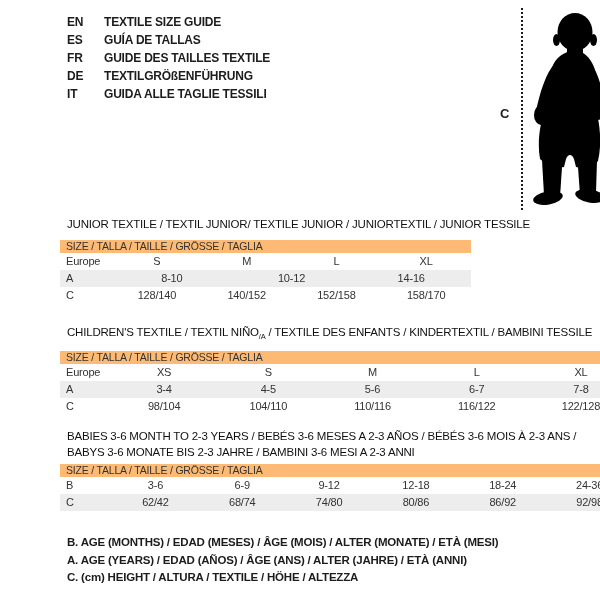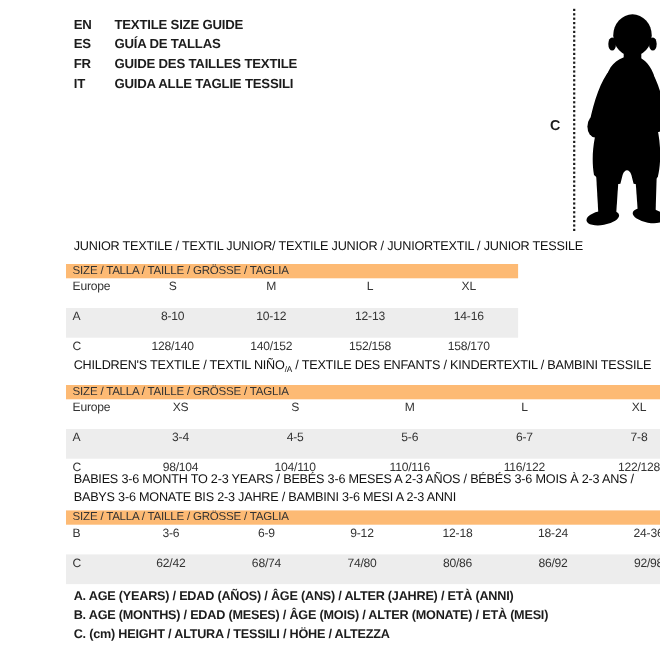--- a/index.html
+++ b/index.html
@@ -22,21 +22,21 @@
   #section-babies{top:428px;width:573px;}
   .tbl-title-line{font-size:11.5px;font-weight:normal;line-height:16px;color:#111;padding-left:7px;white-space:nowrap;}
   .sub{font-size:7.5px;vertical-align:sub;}
   .sizebar{
     margin-top:0;height:13px;line-height:13px;background:#fdba74;color:#333;
     font-size:10.5px;padding-left:6px;white-space:nowrap;overflow:hidden;
   }
   #section-junior .sizebar{margin-top:8px;}
   #section-children .sizebar{margin-top:6px;}
   #section-babies .sizebar{margin-top:4px;}
-  .trow{display:flex;height:27px;line-height:17px;font-size:11px;color:#333;}
+  .trow{display:flex;height:17px;line-height:17px;font-size:11px;color:#333;}
   .trow.shaded{background:#ededed;}
   .tlabel{flex:0 0 46px;padding-left:6px;}
   .tcell{flex:1 1 0;text-align:center;}
   
   #legend{position:absolute;left:22px;top:534px;}
   .legend-line{font-size:11.5px;font-weight:bold;line-height:17.5px;white-space:nowrap;}
 </style>
 </head>
 <body>
 
@@ -47,20 +47,24 @@
       <span class="lang-code">EN</span>
       <span class="lang-title">TEXTILE SIZE GUIDE</span>
     </div>
     <div class="lang-row">
       <span class="lang-code">ES</span>
       <span class="lang-title">GUÍA DE TALLAS</span>
     </div>
     <div class="lang-row">
       <span class="lang-code">FR</span>
       <span class="lang-title">GUIDE DES TAILLES TEXTILE</span>
+    </div>
+    <div class="lang-row">
+      <span class="lang-code">DE</span>
+      <span class="lang-title">TEXTILGRÖßENFÜHRUNG</span>
     </div>
     <div class="lang-row">
       <span class="lang-code">IT</span>
       <span class="lang-title">GUIDA ALLE TAGLIE TESSILI</span>
     </div>
   </div>
 
   <div id="measure-line"></div>
   <div id="figure-label">C</div>
   <svg id="baby-svg" width="80" height="196" viewBox="0 0 80 196">
@@ -92,21 +96,20 @@
           <div class="tlabel">Europe</div>
           <div class="tcell">S</div>
           <div class="tcell">M</div>
           <div class="tcell">L</div>
           <div class="tcell">XL</div>
         </div>
         <div class="trow shaded">
           <div class="tlabel">A</div>
           <div class="tcell">8-10</div>
           <div class="tcell">10-12</div>
-          <div class="tcell">12-13</div>
           <div class="tcell">14-16</div>
         </div>
         <div class="trow">
           <div class="tlabel">C</div>
           <div class="tcell">128/140</div>
           <div class="tcell">140/152</div>
           <div class="tcell">152/158</div>
           <div class="tcell">158/170</div>
         </div>
       </div>
@@ -167,18 +170,18 @@
           <div class="tcell">68/74</div>
           <div class="tcell">74/80</div>
           <div class="tcell">80/86</div>
           <div class="tcell">86/92</div>
           <div class="tcell">92/98</div>
         </div>
       </div>
   </div>
 
   <div id="legend">
+    <div class="legend-line">B. AGE (MONTHS) / EDAD (MESES) / ÂGE (MOIS) / ALTER (MONATE) / ETÀ (MESI)</div>
     <div class="legend-line">A. AGE (YEARS) / EDAD (AÑOS) / ÂGE (ANS) / ALTER (JAHRE) / ETÀ (ANNI)</div>
-    <div class="legend-line">B. AGE (MONTHS) / EDAD (MESES) / ÂGE (MOIS) / ALTER (MONATE) / ETÀ (MESI)</div>
-    <div class="legend-line">C. (cm) HEIGHT / ALTURA / TESSILI / HÖHE / ALTEZZA</div>
+    <div class="legend-line">C. (cm) HEIGHT / ALTURA / TEXTILE / HÖHE / ALTEZZA</div>
   </div>
 
 </div>
 
 </body></html>

